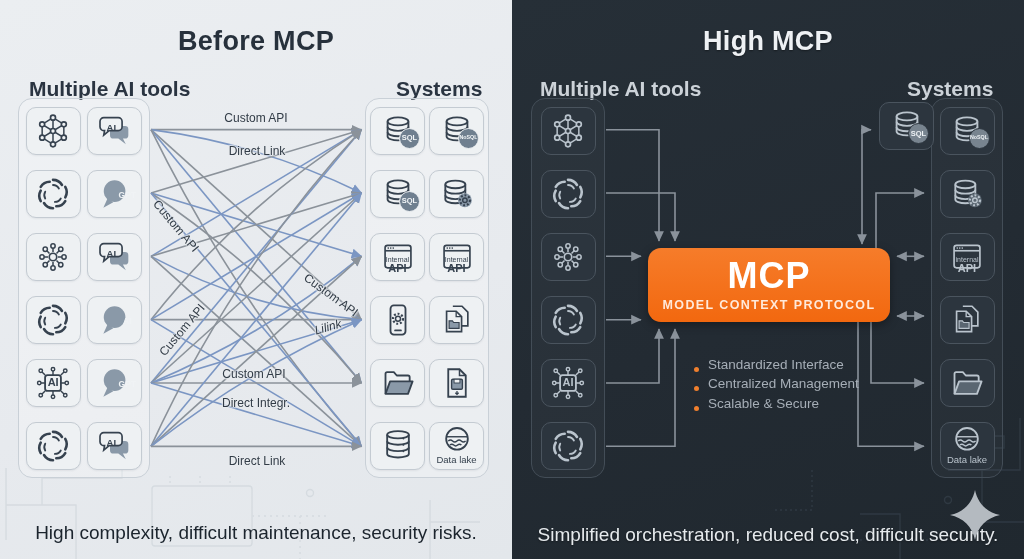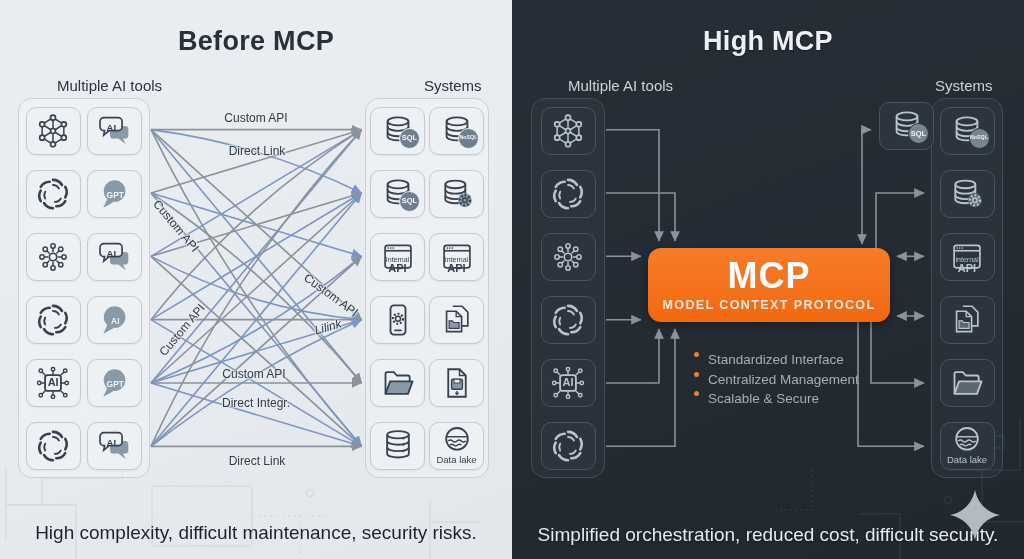--- a/index.html
+++ b/index.html
@@ -8,42 +8,42 @@
   .half { position:absolute; top:0; height:559px; width:512px; }
   .half.light { left:0; background:linear-gradient(160deg,#ebeef1 0%,#e7eaee 60%,#e3e7eb 100%);
     --tile-bg:#eef1f3; --fill-soft:#8a99a8; --badge-bg:#6f7f8f; --badge-fg:#f3f6f8; }
   .half.dark { left:512px; background:linear-gradient(160deg,#262f37 0%,#232b33 55%,#20282f 100%);
     --tile-bg:#2c353e; --fill-soft:#5a6671; --badge-bg:#78848f; --badge-fg:#eef2f5; }
 
   .title { position:absolute; top:26px; width:100%; text-align:center; font-size:27px; font-weight:800; letter-spacing:.3px; }
   .light .title { color:#27313c; }
   .dark .title { color:#eef1f4; text-shadow:0 1px 2px rgba(0,0,0,.4); }
 
-  .col-label { position:absolute; top:77px; font-size:15px; font-weight:400;margin-left:28px; }
+  .col-label { position:absolute; top:77px; font-size:21px; font-weight:700; }
   .light .col-label { color:#2a3441; }
   .dark .col-label { color:#ccd2d8; }
 
   .grid-panel { position:absolute; top:98px; height:380px; border-radius:14px; display:grid;
     grid-template-rows:repeat(6,1fr); align-items:center; justify-items:center; justify-content:space-evenly; z-index:2; }
   .light .grid-panel { border:1.5px solid #c9d0d7; background:rgba(255,255,255,.25); }
   .dark .grid-panel { border:1.5px solid #434d57; background:rgba(255,255,255,.03); }
 
   #before-tools   { left:18px;  width:132px; grid-template-columns:repeat(2,55px); }
   #before-systems { left:365px; width:124px; grid-template-columns:repeat(2,55px); }
   #with-tools     { left:19px;  width:74px;  grid-template-columns:55px; }
   #with-systems   { left:419px; width:72px;  grid-template-columns:55px; }
 
   .tile { position:relative; width:55px; height:48px; border-radius:10px; background:var(--tile-bg); }
   .light .tile { border:1.5px solid #c4cbd2; color:#36424f; box-shadow:0 1px 2px rgba(40,55,70,.07); }
   .dark  .tile { border:1.5px solid #4a545e; color:#bac4cd; }
   .tile svg.ic { position:absolute; width:40px; height:40px; left:50%; top:50%; transform:translate(-50%,-50%); }
   .tile svg.ic.raised { top:45%; }
   .tile span { position:absolute; line-height:1; }
   .t-chat  { left:23px; top:20px; transform:translate(-50%,-50%); font-size:9.5px; font-weight:700; }
-  .t-bubble{ left:27px; top:24px; transform:translate(-50%,-50%); font-size:8.5px; font-weight:700; color:#f0f3f5; }
+  .t-bubble{ left:39px; top:24px; transform:translate(-50%,-50%); font-size:8.5px; font-weight:700; color:#f0f3f5; }
   .t-chip  { left:50%;  top:50%;  transform:translate(-50%,-52%); font-size:11px; font-weight:700; }
   .t-brow1 { left:50%;  top:22px; transform:translateX(-50%); font-size:7px; }
   .t-brow2 { left:50%;  top:29px; transform:translateX(-50%); font-size:11px; font-weight:600; }
   .t-label { left:50%;  bottom:4px; transform:translateX(-50%); font-size:9.5px; white-space:nowrap; }
   .badge { right:4px; bottom:5px; width:21px; height:21px; border-radius:50%; background:var(--badge-bg); color:var(--badge-fg);
     font-size:7.5px; font-weight:700; display:flex; align-items:center; justify-content:center; border:1.5px solid var(--tile-bg);margin-top:36px; }
   .badge.sm { font-size:5.3px; }
 
   .edges-svg, .deco-svg { position:absolute; left:0; top:0; pointer-events:none; }
   .edges-svg { z-index:3; }
@@ -55,21 +55,21 @@
 
   .mcp-box { position:absolute; left:648px; top:248px; width:242px; height:74px; z-index:4; border-radius:13px;
     background:linear-gradient(180deg,#f8贝?, #f4711f); }
   
   .mcp-box { background:linear-gradient(180deg,#f67c2a,#f2680f); box-shadow:0 3px 10px rgba(0,0,0,.35);
     display:flex; flex-direction:column; align-items:center; justify-content:center; }
   .mcp-title { color:#ffffff; font-size:36px; font-weight:800; letter-spacing:1px; line-height:1; }
   .mcp-sub { color:#ffe9da; font-size:12.5px; font-weight:700; letter-spacing:1.4px; margin-top:4px; }
 
   .bullets { position:absolute; left:694px; top:352px; z-index:4; list-style:none; }
-  .bullets li { display:flex; align-items:flex-start; height:19.5px; }
+  .bullets li { display:flex; align-items:flex-end; height:19.5px; }
   .bullet-dot { width:5px; height:5px; border-radius:50%; background:#ef7f2e; margin-right:9px; flex:none; }
   .bullet-text { font-size:13.5px; color:#a6aeb7; }
 
   .caption { position:absolute; width:100%; text-align:center; z-index:5; font-size:19px; }
   .light .caption { top:522px; color:#1b242d; }
   .dark  .caption { top:524px; color:#e6eaed; text-shadow:0 1px 2px rgba(0,0,0,.4); }
 
   .sparkle { position:absolute; left:946px; top:486px; z-index:6; }
   .sql-extra { position:absolute; left:367px; top:102px; z-index:3; }
 </style>

